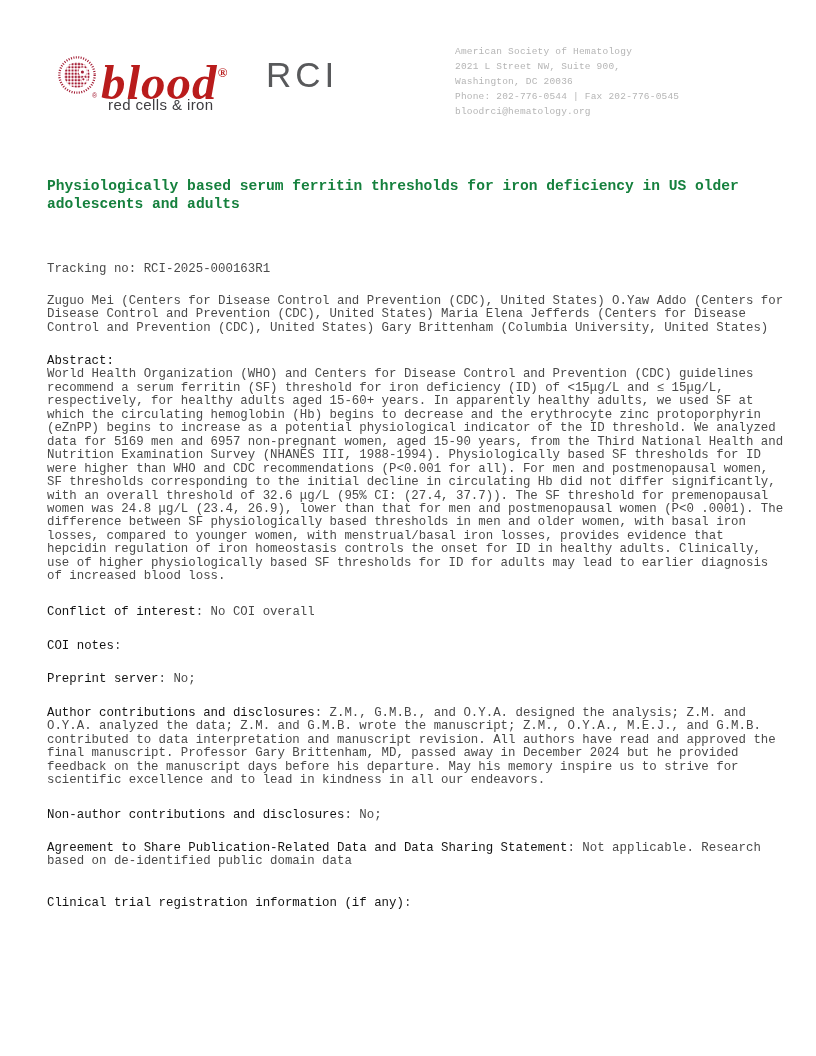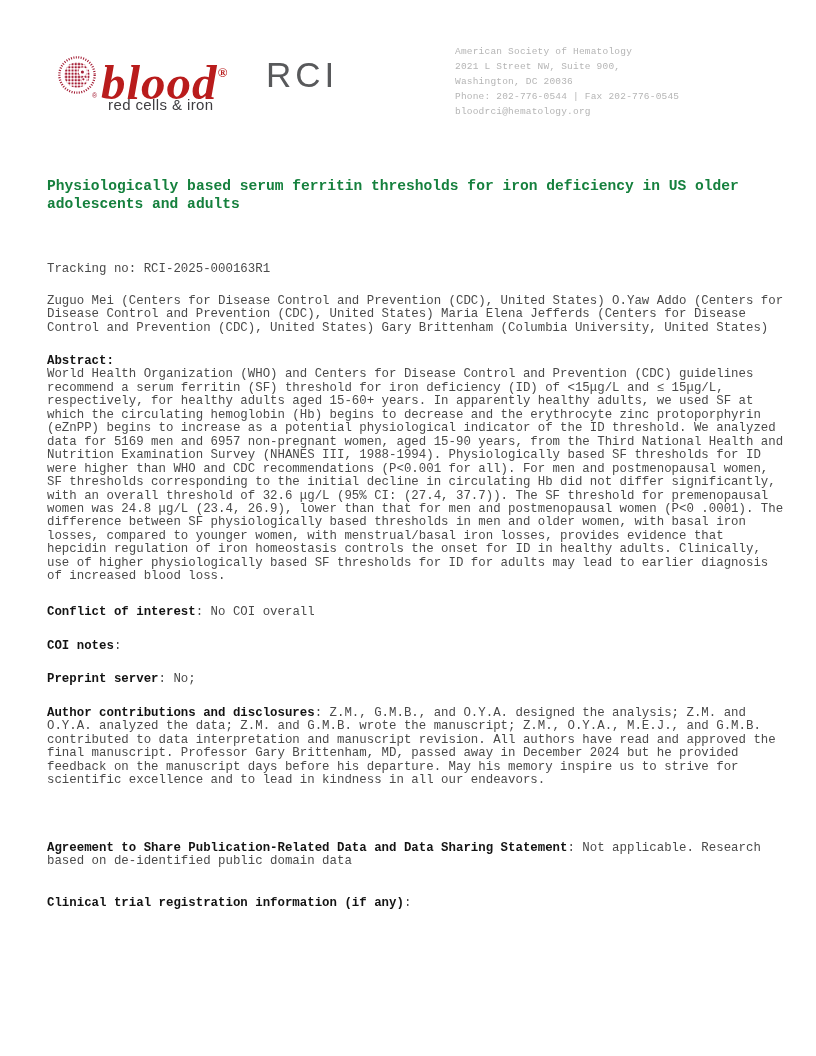--- a/index.html
+++ b/index.html
@@ -18,21 +18,21 @@
   .tagline{position:absolute;left:108px;top:96px;font-family:"Liberation Sans",sans-serif;
         font-size:15px;color:#3e3d40;letter-spacing:0.4px;}
   .addr{position:absolute;left:411px;top:44px;font-size:9.5px;line-height:15.1px;
         color:#b5b5b5;letter-spacing:0.2px;margin-left:44px;}
 
   
   .title{position:absolute;left:47px;top:178px;font-weight:bold;font-size:14.6px;
         line-height:17.5px;color:#15803d;white-space:pre-line;}
   .para{position:absolute;left:47px;font-size:12.4px;line-height:13.45px;color:#4a4a4a;
         white-space:pre-line;margin-top:30px;}
-  .para b{font-weight:bold;color:#131313;}
+  .para b{font-weight:normal;color:#131313;}
 </style>
 </head>
 <body>
 
 <div id="page">
 
   <div>
     <svg class="emblem" width="38" height="38" viewBox="0 0 40 40" aria-hidden="true">
       <defs>
         <pattern id="ashdots" width="3.4" height="3.4" patternUnits="userSpaceOnUse">
@@ -93,19 +93,20 @@
 
   <div class="para" style="top:643px"><b>Preprint server</b><span>: No;</span></div>
 
   <div class="para" style="top:677px"><b>Author contributions and disclosures</b><span>: Z.M., G.M.B., and O.Y.A. designed the analysis; Z.M. and
 O.Y.A. analyzed the data; Z.M. and G.M.B. wrote the manuscript; Z.M., O.Y.A., M.E.J., and G.M.B.
 contributed to data interpretation and manuscript revision. All authors have read and approved the
 final manuscript. Professor Gary Brittenham, MD, passed away in December 2024 but he provided
 feedback on the manuscript days before his departure. May his memory inspire us to strive for
 scientific excellence and to lead in kindness in all our endeavors.</span></div>
 
+  <div class="para" style="top:779px"><b>Non-author contributions and disclosures</b><span>: No;</span></div>
 
   <div class="para" style="top:812px"><b>Agreement to Share Publication-Related Data and Data Sharing Statement</b><span>: Not applicable. Research
 based on de-identified public domain data</span></div>
 
   <div class="para" style="top:867px"><b>Clinical trial registration information (if any)</b><span>:</span></div>
 
 </div>
 
 </body></html>

